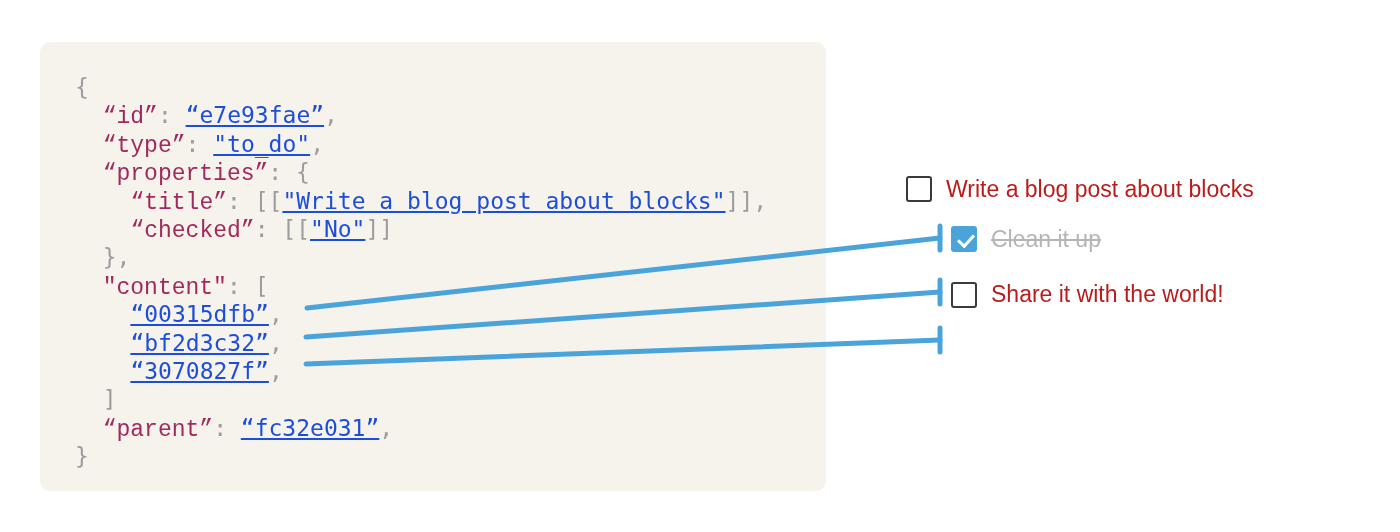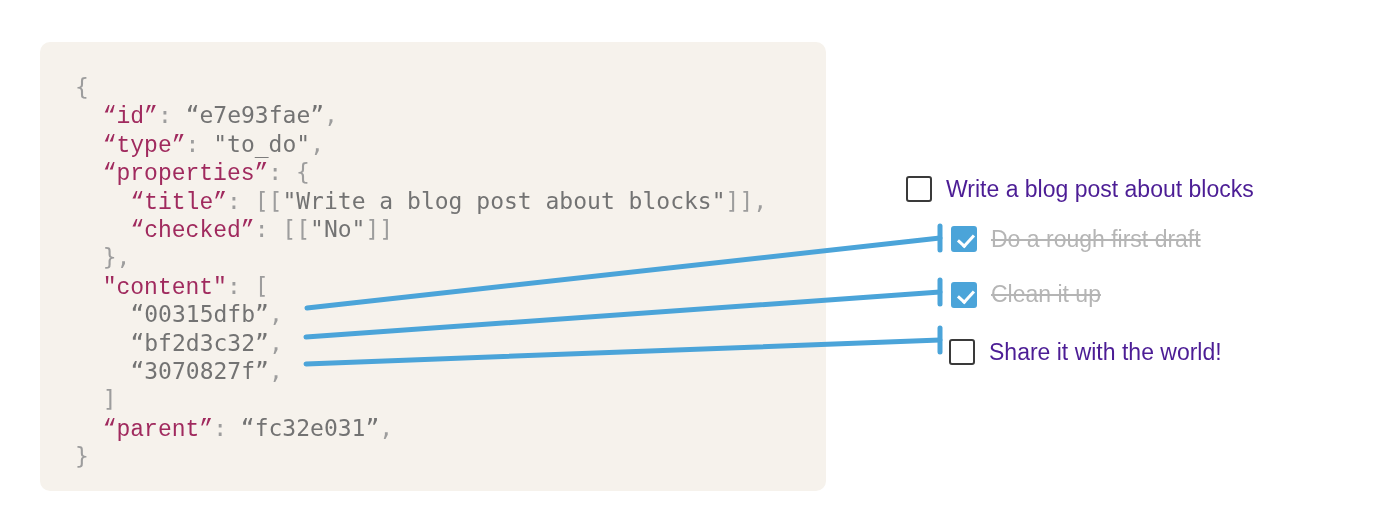--- a/index.html
+++ b/index.html
@@ -21,21 +21,21 @@
   .code-block {
     position: absolute;
     left: 35px; top: 31px;
     font-family: "DejaVu Sans Mono", monospace;
     font-size: 23px;
     line-height: 28.4px;
     white-space: pre;
   }
   .code-line { height: 28.4px; }
   .code-line .key  { color: #a02a5e; font-family: Liberation Mono, monospace; }
-  .code-line .str  { color: #737373; }
+  .code-line .str  { color: #1d4ed8; text-decoration: underline; }
   .code-line .punc { color: #9d9d9d; }
 
   
   .todo-list { position: absolute; inset: 0; }
   .todo-item {
     position: absolute;
     display: flex; align-items: center; gap: 14px;
     height: 26px;
   }
   .todo-item:nth-child(1) { left: 906px; top: 176px; }
@@ -62,21 +62,21 @@
     position: absolute;
     left: 7.5px; top: 2.5px;
     width: 7px; height: 13px;
     border-right: 3px solid #ffffff;
     border-bottom: 3px solid #ffffff;
     transform: rotate(42deg);
   }
 
   .todo-label {
     font-size: 23px;
-    color: #4c1d95;
+    color: #b91c1c;
     white-space: nowrap;
   }
   .todo-label.done {
     color: #b5b5b5;
     text-decoration: line-through;
     text-decoration-thickness: 2px;
   }
 
   
   .connectors {
@@ -101,23 +101,19 @@
     <line x1="940" y1="328" x2="940" y2="352" stroke="#4ba4d9" stroke-width="5" stroke-linecap="round"></line>
   </svg>
 
 <div class="todo-list">
     <div class="todo-item">
       <span class="checkbox"></span>
       <span class="todo-label">Write a blog post about blocks</span>
     </div>
     <div class="todo-item indented">
       <span class="checkbox checked"></span>
-      <span class="todo-label done">Do a rough first draft</span>
-    </div>
-    <div class="todo-item indented">
-      <span class="checkbox checked"></span>
       <span class="todo-label done">Clean it up</span>
     </div>
     <div class="todo-item indented">
       <span class="checkbox"></span>
       <span class="todo-label">Share it with the world!</span>
     </div>
   </div>
 
 </body></html>

